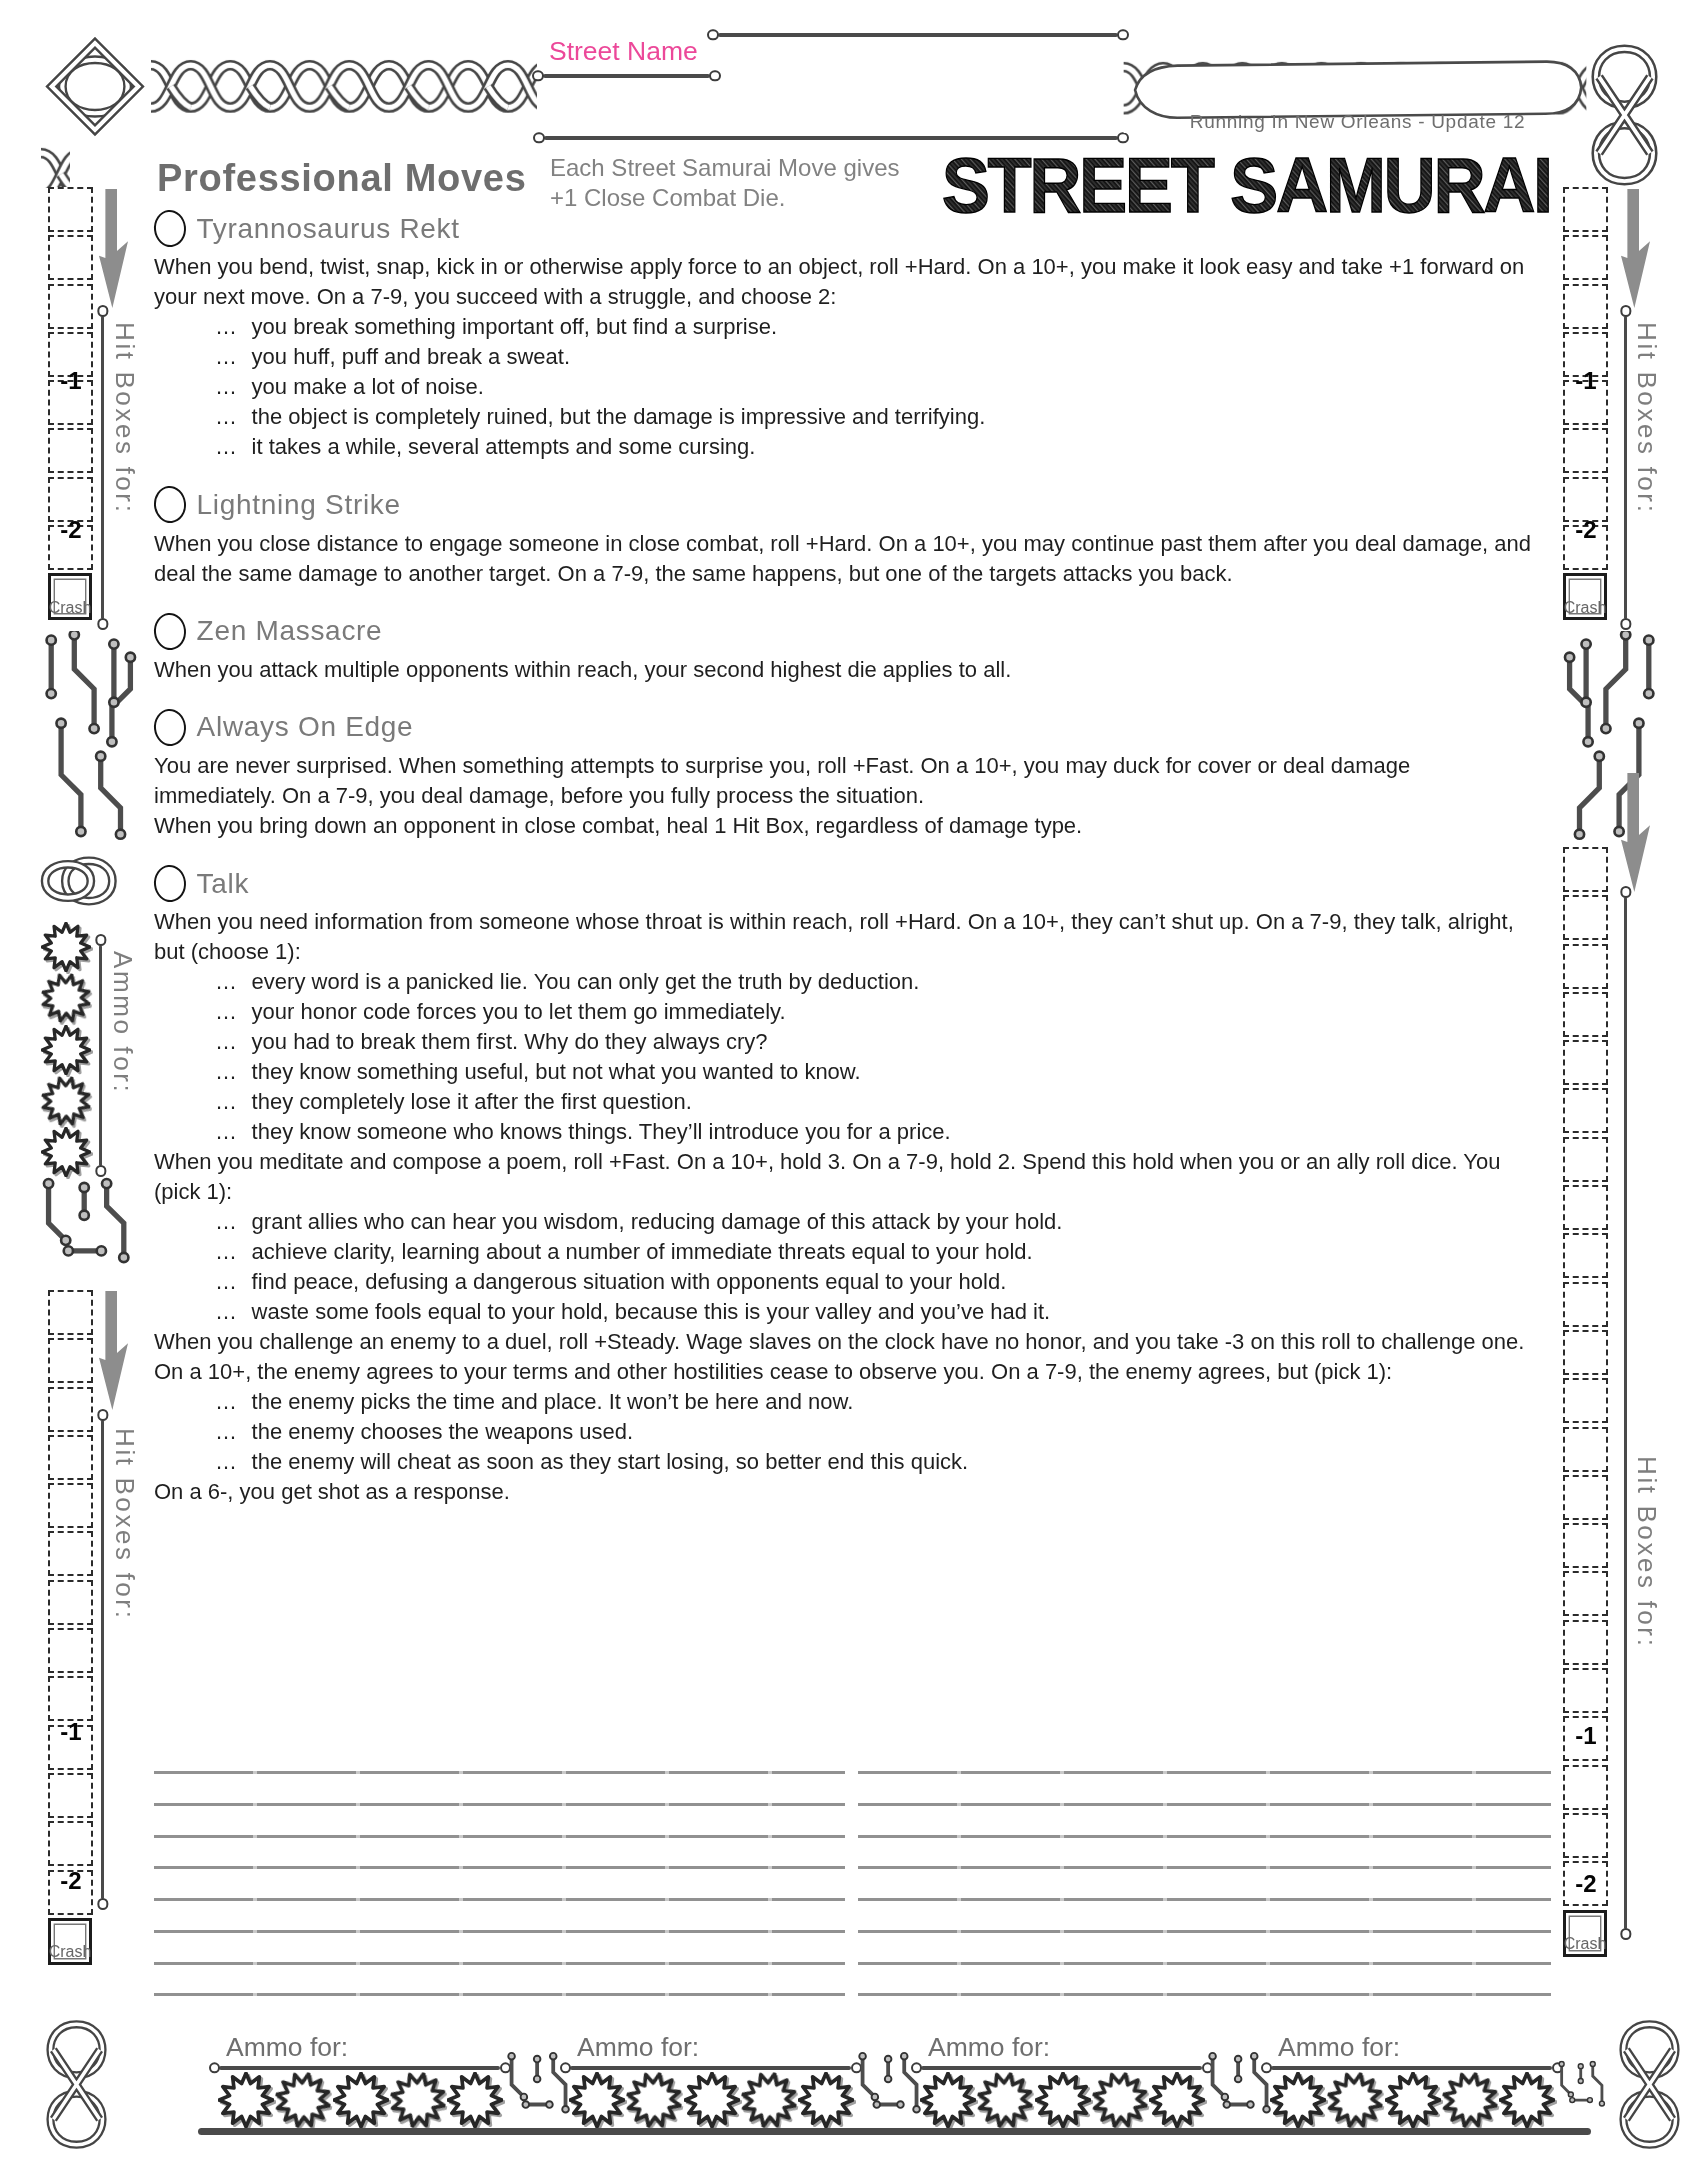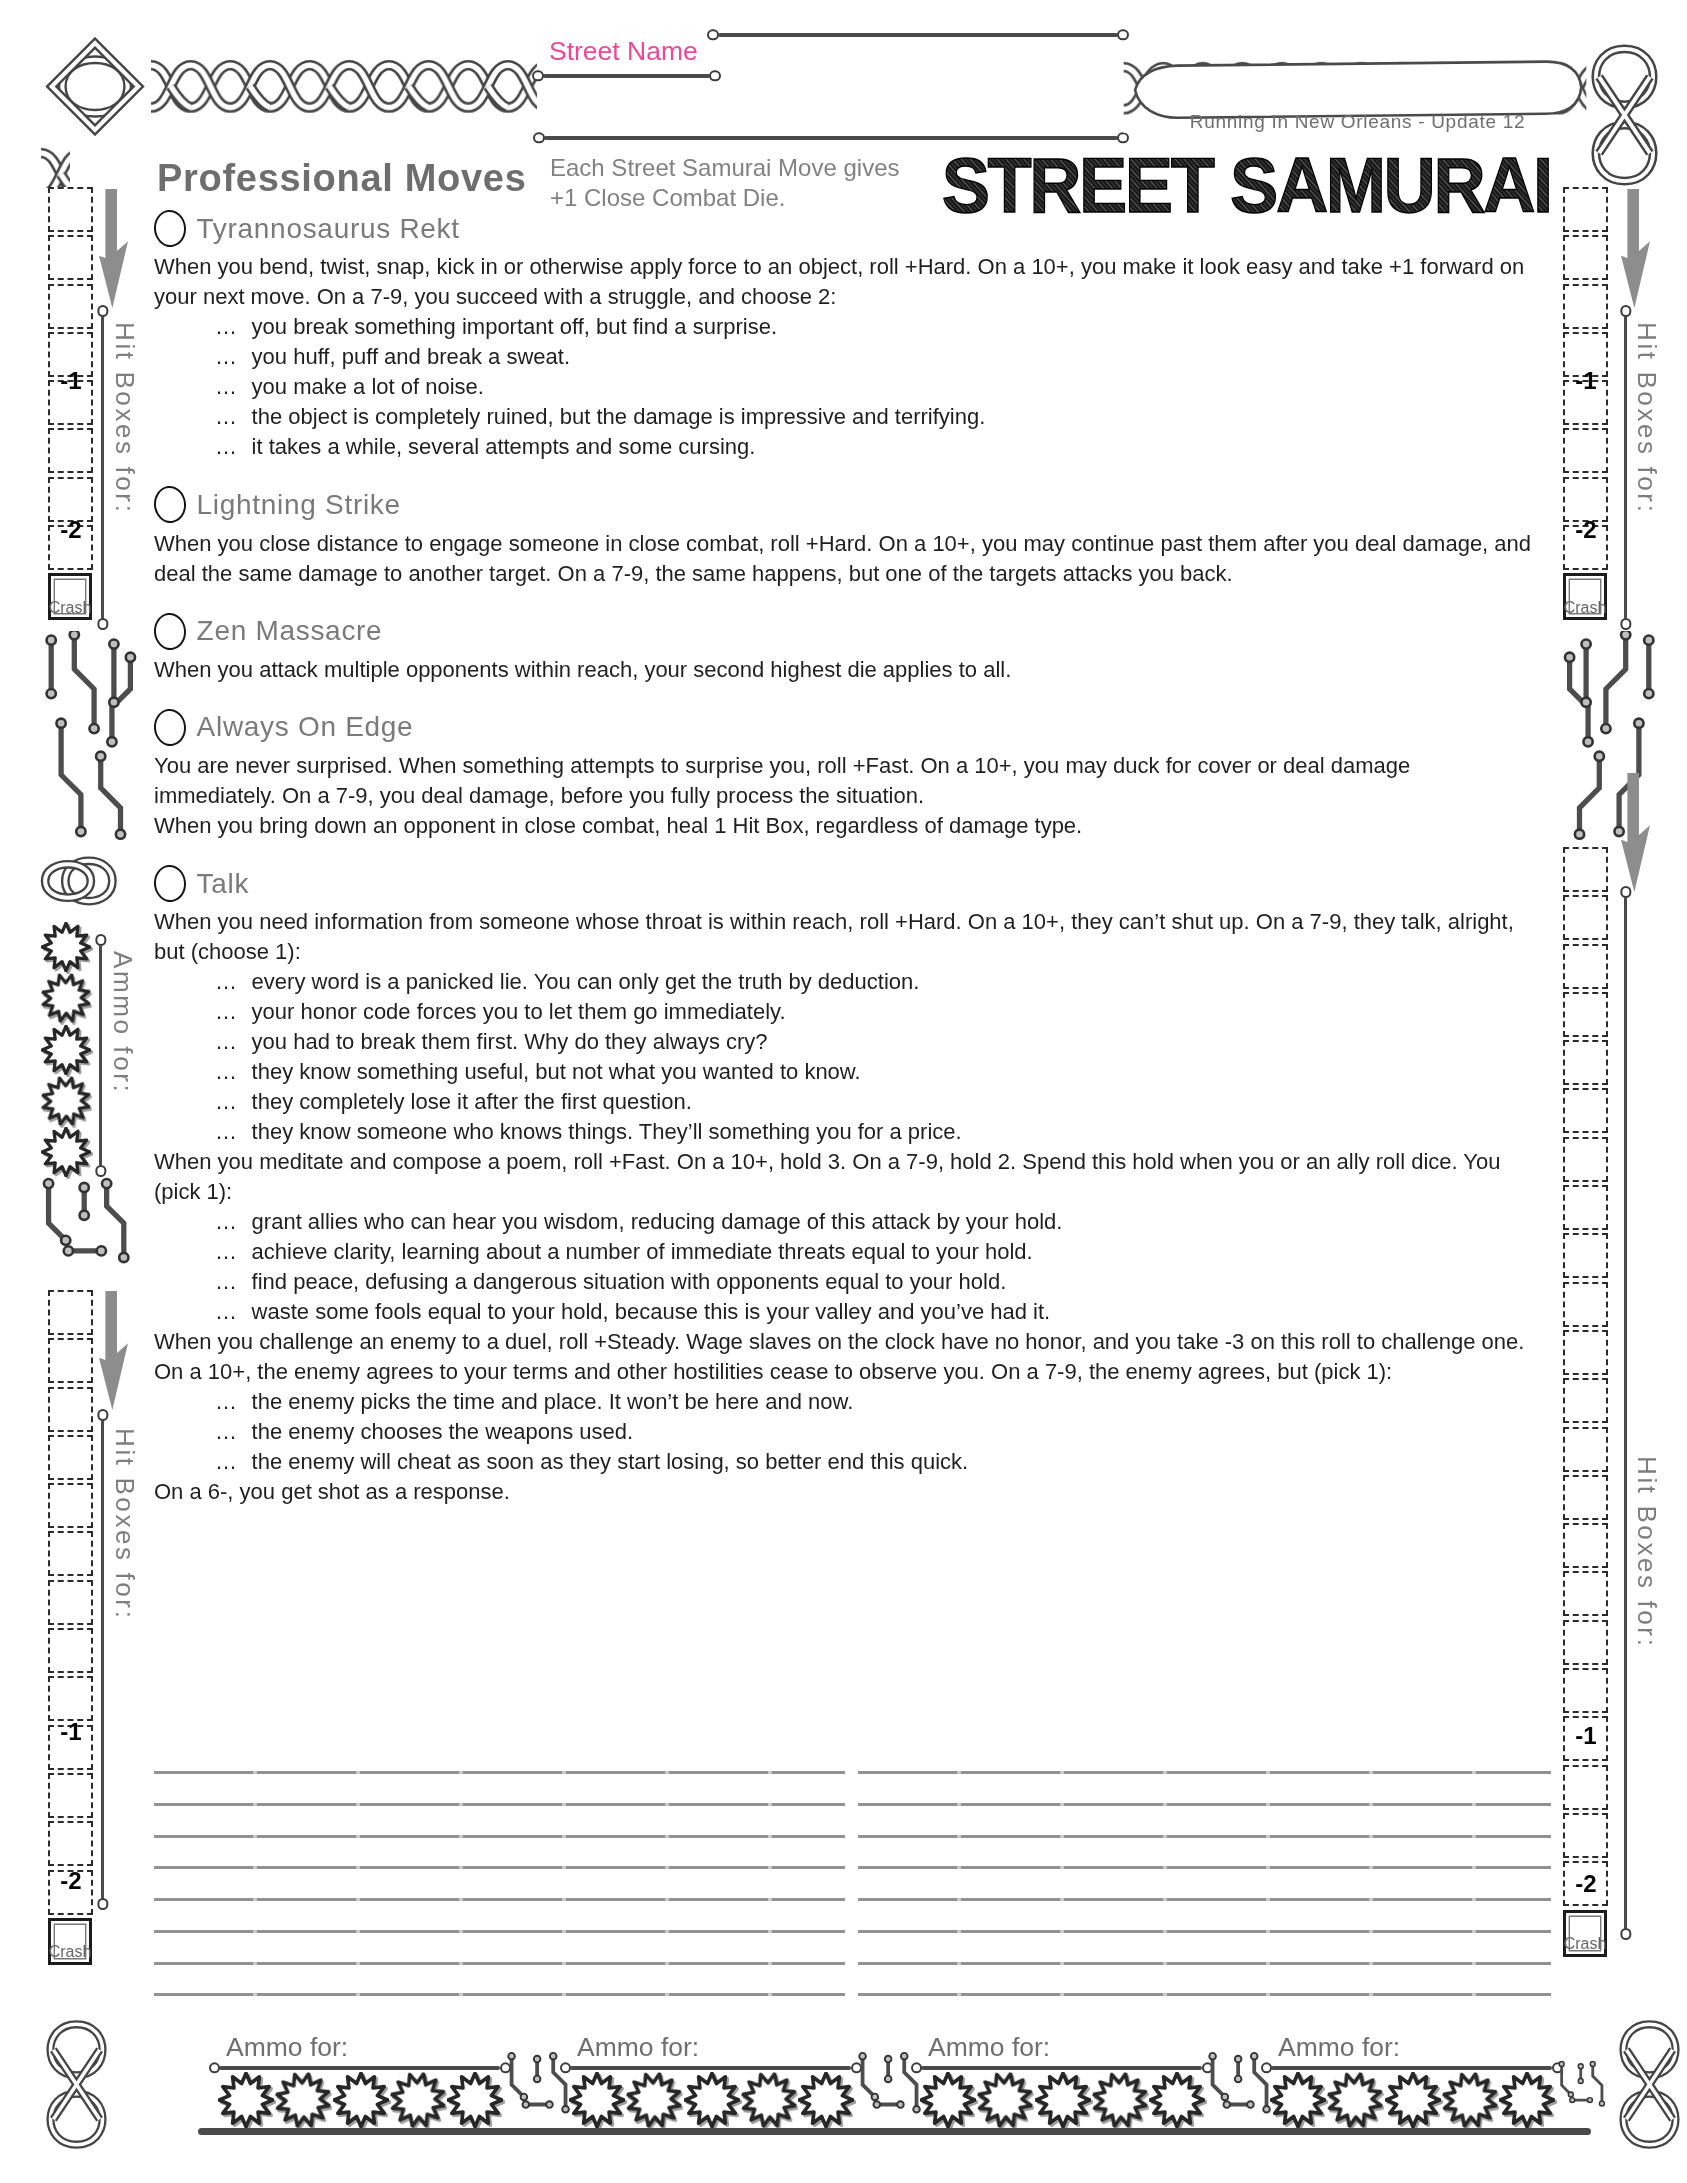--- a/index.html
+++ b/index.html
@@ -243,21 +243,21 @@
         <div class="move-title">
           <span class="move-circle"></span>
           <span class="move-name">Talk</span>
         </div>
         <p class="move-body">When you need information from someone whose throat is within reach, roll +Hard. On a 10+, they can’t shut up. On a 7-9, they talk, alright, but (choose 1):</p>
         <div class="choice"><span class="choice-prefix">…</span><span>every word is a panicked lie. You can only get the truth by deduction.</span></div>
         <div class="choice"><span class="choice-prefix">…</span><span>your honor code forces you to let them go immediately.</span></div>
         <div class="choice"><span class="choice-prefix">…</span><span>you had to break them first. Why do they always cry?</span></div>
         <div class="choice"><span class="choice-prefix">…</span><span>they know something useful, but not what you wanted to know.</span></div>
         <div class="choice"><span class="choice-prefix">…</span><span>they completely lose it after the first question.</span></div>
-        <div class="choice"><span class="choice-prefix">…</span><span>they know someone who knows things. They’ll something you for a price.</span></div>
+        <div class="choice"><span class="choice-prefix">…</span><span>they know someone who knows things. They’ll introduce you for a price.</span></div>
       </section>
       <section class="move">
         <p class="move-body">When you meditate and compose a poem, roll +Fast. On a 10+, hold 3. On a 7-9, hold 2. Spend this hold when you or an ally roll dice. You (pick 1):</p>
         <div class="choice"><span class="choice-prefix">…</span><span>grant allies who can hear you wisdom, reducing damage of this attack by your hold.</span></div>
         <div class="choice"><span class="choice-prefix">…</span><span>achieve clarity, learning about a number of immediate threats equal to your hold.</span></div>
         <div class="choice"><span class="choice-prefix">…</span><span>find peace, defusing a dangerous situation with opponents equal to your hold.</span></div>
         <div class="choice"><span class="choice-prefix">…</span><span>waste some fools equal to your hold, because this is your valley and you’ve had it.</span></div>
       </section>
       <section class="move">
         <p class="move-body">When you challenge an enemy to a duel, roll +Steady. Wage slaves on the clock have no honor, and you take -3 on this roll to challenge one. On a 10+, the enemy agrees to your terms and other hostilities cease to observe you. On a 7-9, the enemy agrees, but (pick 1):</p>

